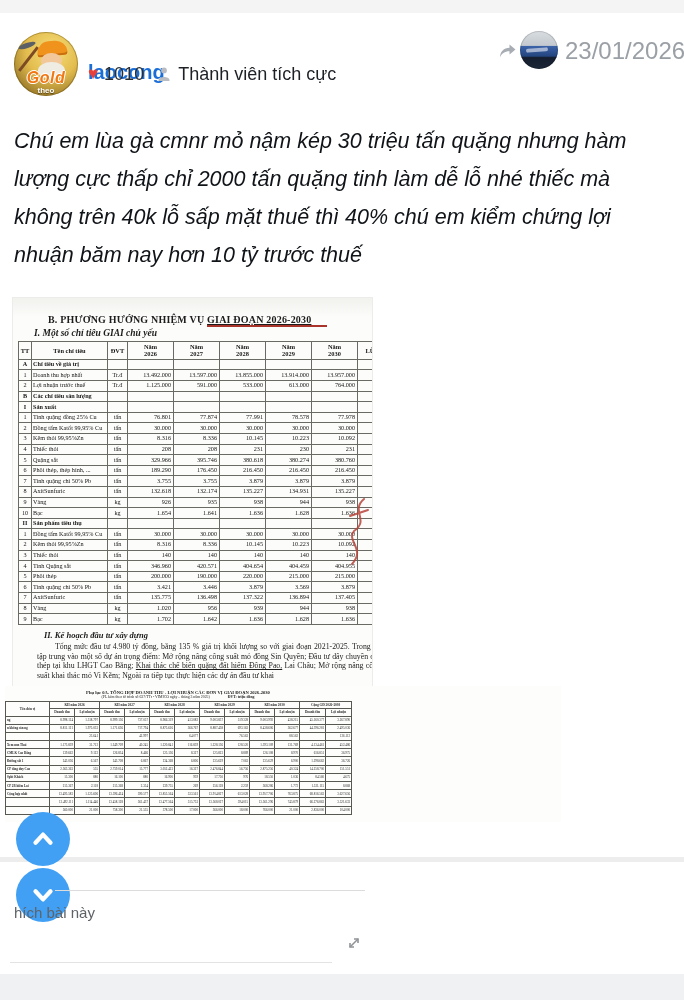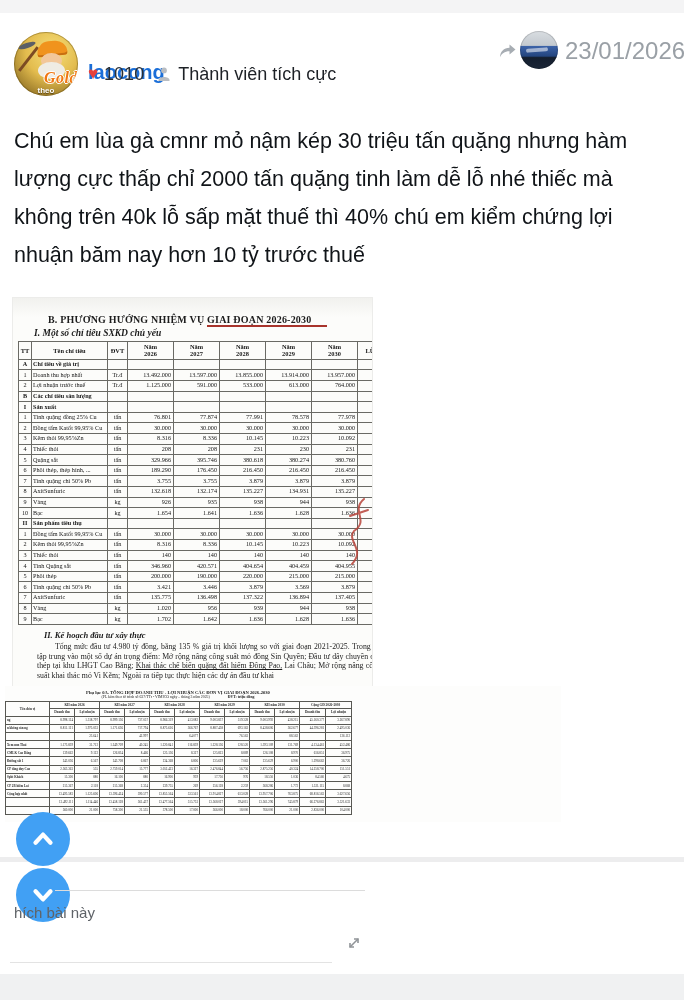--- a/index.html
+++ b/index.html
@@ -12,49 +12,49 @@
   
   .avatar{position:absolute;left:14px;top:32px;width:64px;height:64px;border-radius:50%;
           background:radial-gradient(circle at 60% 30%,#f6e07b 0%,#e3bc4e 45%,#9a7a2a 80%,#6e551c 100%);
           overflow:hidden;box-shadow:inset 0 0 0 1px rgba(90,70,10,.4);}
   .avatar .helmet{position:absolute;left:23px;top:9px;width:30px;height:15px;background:#f0931d;
           border-radius:15px 15px 4px 4px;transform:rotate(-6deg);box-shadow:inset 0 -2px 0 #c86f10;}
   .avatar .face{position:absolute;left:27px;top:21px;width:21px;height:16px;background:#f2c79a;border-radius:50%;}
   .avatar .beard{position:absolute;left:24px;top:30px;width:27px;height:17px;background:#efece4;border-radius:50%;}
   .avatar .pick{position:absolute;left:13px;top:12px;width:3px;height:30px;background:#7c4b23;transform:rotate(38deg);}
   .avatar .pickhead{position:absolute;left:4px;top:11px;width:18px;height:5px;background:#5b5f66;border-radius:50%;transform:rotate(-18deg);}
-  .avatar .gold{position:absolute;left:0;bottom:9px;width:100%;text-align:right;font-size:16px;font-weight:900;
+  .avatar .gold{position:absolute;left:0;bottom:9px;width:100%;text-align:center;font-size:16px;font-weight:900;
           font-style:italic;color:#f07712;letter-spacing:.5px;
-          text-shadow:-1px 0 #fff,1px 0 #fff,0 -1px #fff,0 1px #fff;font-family:Liberation Serif, serif;}
+          text-shadow:-1px 0 #fff,1px 0 #fff,0 -1px #fff,0 1px #fff;}
   .avatar .miner{position:absolute;left:0;bottom:1px;width:100%;text-align:center;font-size:8px;font-weight:bold;
           color:#fff;text-shadow:0 1px 1px #4c3b10;}
 
   .username{position:absolute;left:88px;top:33px;font-size:20px;font-weight:bold;color:#1a6ed8;cursor:pointer;margin-top:28px;}
   .stats{position:absolute;left:88px;top:62px;height:24px;display:flex;align-items:center;gap:6px;font-size:18px;color:#2b2f33;}
   .heart{color:#e8413c;font-size:17px;}
   .badge-ic{width:16px;height:16px;margin-left:6px;}
   .badge-label{color:#1d2126;}
 
   .share-ic{position:absolute;left:497px;top:40px;width:22px;height:22px;cursor:pointer;}
   .mini-avatar{position:absolute;left:520px;top:31px;width:38px;height:38px;border-radius:50%;overflow:hidden;cursor:pointer;
           background:linear-gradient(#d9dde1 0%,#c3c9cf 38%,#3b62a8 40%,#24457f 66%,#141e2e 70%,#1b2637 100%);
           box-shadow:inset 0 0 0 1px rgba(0,0,0,.15);}
   .mini-avatar .glint{position:absolute;left:6px;top:17px;width:22px;height:4px;background:rgba(255,255,255,.55);border-radius:2px;transform:rotate(-4deg);}
   .date{position:absolute;left:565px;top:37px;font-size:24px;color:#9aa0a6;}
 
   
-  .post-text{position:absolute;left:14px;top:122px;width:658px;font-size:21.5px;line-height:38px;color:#101418;}
+  .post-text{position:absolute;left:14px;top:122px;width:658px;font-size:21.5px;line-height:38px;color:#101418;font-style:italic;}
 
   
   .doc1{position:absolute;left:13px;top:298px;width:359px;height:388px;overflow:hidden;cursor:pointer;
         background:linear-gradient(#f1f1ee 0%,#fcfcfa 5%,#fcfcfa 100%);
         font-family:"Liberation Serif",serif;color:#1c1c1c;box-shadow:0 0 0 1px #ececea;}
   .doc1-inner{padding:8px 0 0 5px;}
   .doc1-title{margin:8px 0 3px 30px;font-size:10px;font-weight:bold;letter-spacing:.2px;white-space:nowrap;}
-  .doc1-title .u{border-bottom:2px solid #a8342c;padding-right:16px;}
+  .doc1-title .u{border-bottom:2px solid #a8342c;padding-right:16px;text-decoration:underline;}
   .doc1-sub{margin:0 0 3px 16px;font-size:9.5px;font-weight:bold;font-style:italic;}
   table.t1{border-collapse:collapse;table-layout:fixed;width:379px;filter:contrast(1.05);}
   table.t1 th,table.t1 td{border:1px solid #6b6b66;font-size:6.2px;padding:1.4px 1px;line-height:1.1;
         overflow:hidden;white-space:nowrap;}
   table.t1 th{font-weight:bold;text-align:center;white-space:pre-line;font-size:6.4px;}
   table.t1 td.c0{text-align:center;}
   table.t1 td.c1{text-align:left;}
   table.t1 td.c2{text-align:center;}
   table.t1 td.c3,table.t1 td.c4,table.t1 td.c5,table.t1 td.c6,table.t1 td.c7,table.t1 td.c8{text-align:right;padding-right:2px;}
   table.t1 tr.sec td{font-weight:bold;}
@@ -125,21 +125,21 @@
   <div class="mini-avatar">
     <div class="glint"></div>
   </div>
   <div class="date">23/01/2026</div>
 
   <div class="post-text">Chú em lùa gà cmnr mỏ nậm kép 30 triệu tấn quặng nhưng hàm lượng cực thấp chỉ 2000 tấn quặng tinh làm dễ lỗ nhé thiếc mà không trên 40k lỗ sấp mặt thuế thì 40% chú em kiểm chứng lợi nhuận băm nay hơn 10 tỷ trước thuế</div>
 
   <div class="doc1">
     <div class="doc1-inner">
       <div class="doc1-title"><span>B. PHƯƠNG HƯỚNG NHIỆM VỤ </span><span class="u">GIAI ĐOẠN 2026-2030</span></div>
-      <div class="doc1-sub">I. Một số chỉ tiêu SXKD chủ yếu</div>
+      <div class="doc1-sub">I. Một số chỉ tiêu GIAI chủ yếu</div>
       <table class="t1">
         <colgroup>
           <col style="width:13px">
             <col style="width:76px">
             <col style="width:20px">
           <col style="width:46px">
             <col style="width:46px">
             <col style="width:46px">
           <col style="width:46px">
             <col style="width:46px">
@@ -434,21 +434,21 @@
               <td class="c2">kg</td>
               <td class="c3">1.702</td>
               <td class="c4">1.642</td>
               <td class="c5">1.636</td>
               <td class="c6">1.628</td>
               <td class="c7">1.636</td>
               <td class="c8">8.2</td>
             </tr>
           </tbody>
       </table>
-      <div class="doc1-sec2">II. Kế hoạch đầu tư xây thực</div>
+      <div class="doc1-sec2">II. Kế hoạch đầu tư xây dựng</div>
       <div class="doc1-para"><span>Tổng mức đầu tư 4.980 tỷ đồng, bằng 135 % giá trị khối lượng so với giai đoạn 2021-2025. Trong đó tập trung vào một số dự án trọng điểm: Mở rộng nâng công suất mỏ đồng Sin Quyền; Đầu tư dây chuyền cán thép tại khu LHGT Cao Bằng; </span><span class="u2">Khai thác chế biến quặng đất hiếm Đông Pao,</span><span> Lai Châu; Mở rộng nâng công suất khai thác mỏ Vi Kẽm; Ngoài ra tiếp tục thực hiện các dự án đầu tư khai</span></div>
     </div>
     <svg class="redpen" viewBox="0 0 28 78">
       <path d="M20,3 C6,15 26,24 10,35 C2,45 22,53 8,68 M6,20 L24,14" fill="none" stroke="#b8443a" stroke-width="2" stroke-linecap="round"></path>
     </svg>
   </div>
 
   <div class="doc2">
     <div class="doc2-titles">
       <div class="doc2-title">Phụ lục 0A. TỔNG HỢP DOANH THU - LỢI NHUẬN CÁC ĐƠN VỊ GIAI ĐOẠN 2026-2030</div>

